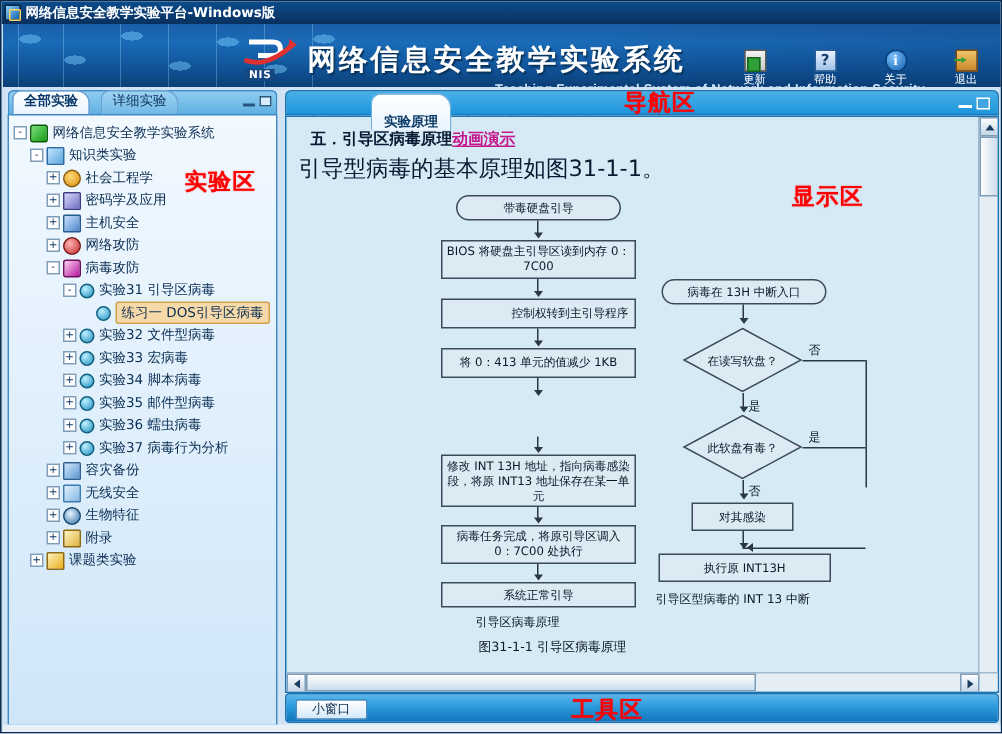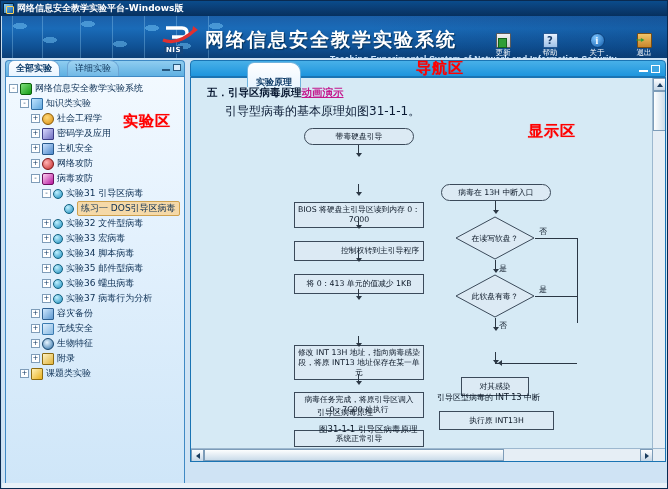--- a/index.html
+++ b/index.html
@@ -205,28 +205,28 @@
   .doc-scroll-h {
     position:absolute; left:0; bottom:0; width:475px; height:13px;
     background:#e6eef5; border-top:1px solid #9db8cf;
   }
   .sthumb-h { position:absolute; left:13px; top:0; width:300px; height:12px;
     background:linear-gradient(180deg,#fdfefe,#cbdcea); border:1px solid #7d9cb8; }
 
   .doc-body { position:absolute; left:0; top:0; width:461px; height:370px; padding:6px 8px; }
   .sec-title { font-size:10.5px; font-weight:bold; color:#0a1a33; margin:2px 0 3px 8px; }
   .sec-title .demo { color:#c4168c; text-decoration:underline; }
-  .sec-text { font-size:12px; color:#0a1a33; margin-left:26px; }
+  .sec-text { font-size:15px; color:#0a1a33; }
 
   
   .fc { position:relative; width:455px; height:310px; margin-top:4px; font-size:8px; color:#000; }
   .box {
     position:absolute; background:#dceaf4; border:1px solid #3b4a5a;
     display:flex; align-items:center; justify-content:center; text-align:center;
-    font-size:7.8px; line-height:10px; color:#0b1726; padding:1px 2px;margin-top:44px;
+    font-size:7.8px; line-height:10px; color:#0b1726; padding:1px 2px;
   }
   .term {
     position:absolute; background:#dceaf4; border:1px solid #3b4a5a; border-radius:11px;
     display:flex; align-items:center; justify-content:center; text-align:center;
     font-size:7.8px; color:#0b1726;
   }
   .vline { position:absolute; width:1px; background:#2b3744; }
   .hline { position:absolute; height:1px; background:#2b3744; }
   .arrow-d { position:absolute; width:0;height:0; border-left:3px solid transparent;border-right:3px solid transparent;border-top:4px solid #2b3744; }
   .arrow-l { position:absolute; width:0;height:0; border-top:3px solid transparent;border-bottom:3px solid transparent;border-right:4px solid #2b3744; }
@@ -528,16 +528,20 @@
           <div class="sbtn left" style="position:absolute;left:0;top:0;"></div>
           <div class="sthumb-h"></div>
           <div class="sbtn right" style="position:absolute;right:13px;top:0;"></div>
         </div>
       </div>
 
       <div class="red-overlay" style="left:226px; top:-1px;">导航区</div>
       <div class="red-overlay" style="left:338px; top:62px;">显示区</div>
     </div>
 
+    <div class="toolbar">
+      <div class="toolbtn">小窗口</div>
+      <div class="red-overlay" style="left:190px; top:1px;">工具区</div>
+    </div>
   </div>
 
   <div class="bottom-strip"></div>
 </div>
 
 </body></html>

